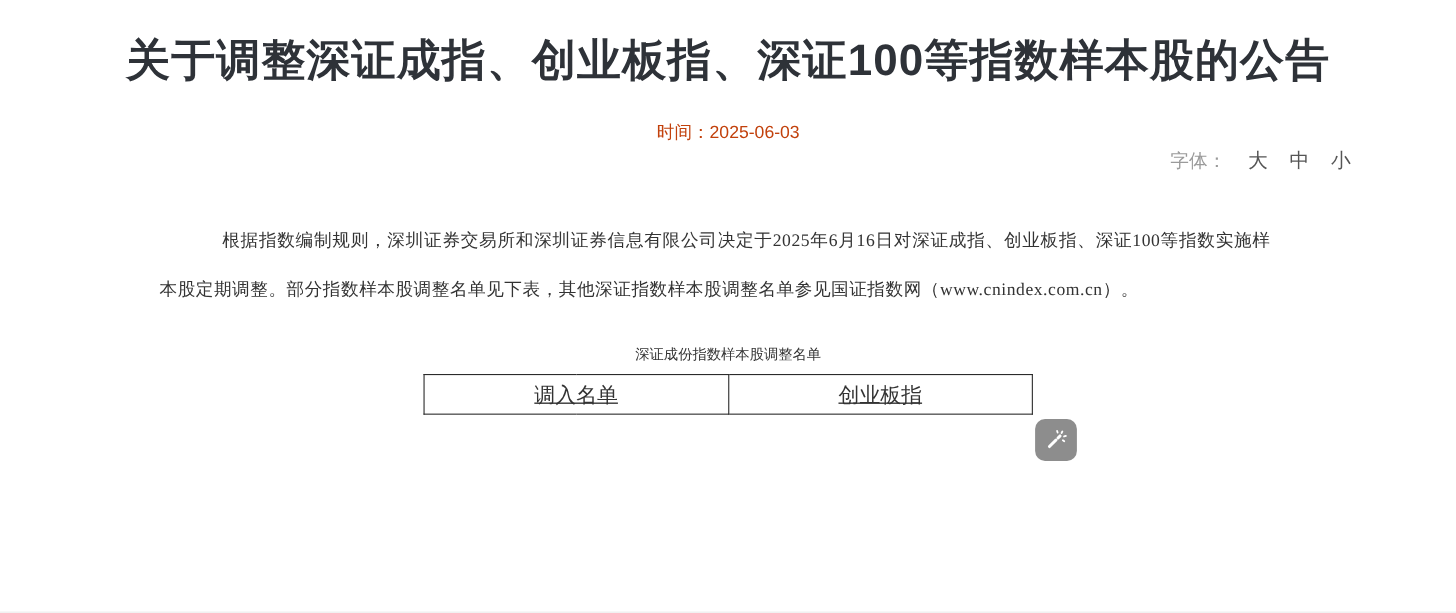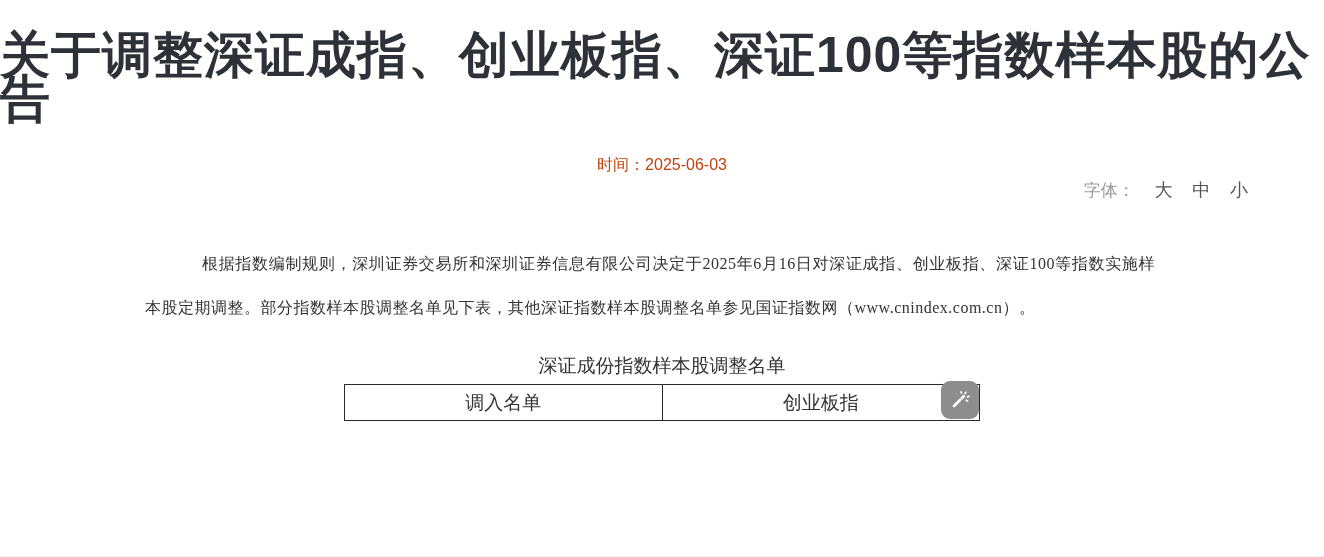--- a/index.html
+++ b/index.html
@@ -9,42 +9,42 @@
     font-family: "Liberation Sans", sans-serif;
     position: relative;
     overflow: hidden;
     box-sizing: border-box;
     border-bottom: 1px solid #ececec;
   }
   .page { position: absolute; inset: 0; }
 
   .title {
     margin: 33px 0 0 0;
-    text-align: left;
-    font-size: 50px;
+    text-align: center;
+    font-size: 40px;
     line-height: 44px;
     font-weight: 700;
     color: #2e3238;
     letter-spacing: 1px;
     font-family: "Liberation Sans", sans-serif;
   }
 
   .meta {
     margin-top: 34px;
     text-align: center;
     font-size: 16px;
     line-height: 20px;
     color: #c2410c;
     font-family: "Liberation Sans", sans-serif;
   }
 
   .font-selector {
     margin-top: 4px;
     text-align: right;
-    padding-right: 76px;
+    padding-right: 96px;
     font-size: 17px;
     line-height: 22px;
     color: #9a9a9a;
   }
   .fs-opt {
     color: #555555;
     margin-left: 15px;
     font-size: 18px;
     text-decoration: none;
     cursor: pointer;
@@ -59,30 +59,31 @@
     line-height: 44px;
     color: #333333;
     text-indent: 57px;
     text-align: justify;
   }
 
   .table-caption {
     margin-top: 24px;
     text-align: center;
     font-family: "Liberation Serif", serif;
-    font-size: 19px;
+    font-size: 13px;
     line-height: 24px;
     color: #333333;
   }
 
   .adj-table {
     margin: 6px auto 0 auto;
-    width: 636px;
+    width: 554px;
     border-collapse: collapse;
     table-layout: fixed;
+    text-decoration: underline;
   }
   .adj-table th, .adj-table td {
     border: 1px solid #2b2b2b;
     height: 35px;
     text-align: center;
     vertical-align: middle;
     font-family: "Liberation Serif", serif;
     font-size: 19px;
     font-weight: 400;
     color: #333333;

